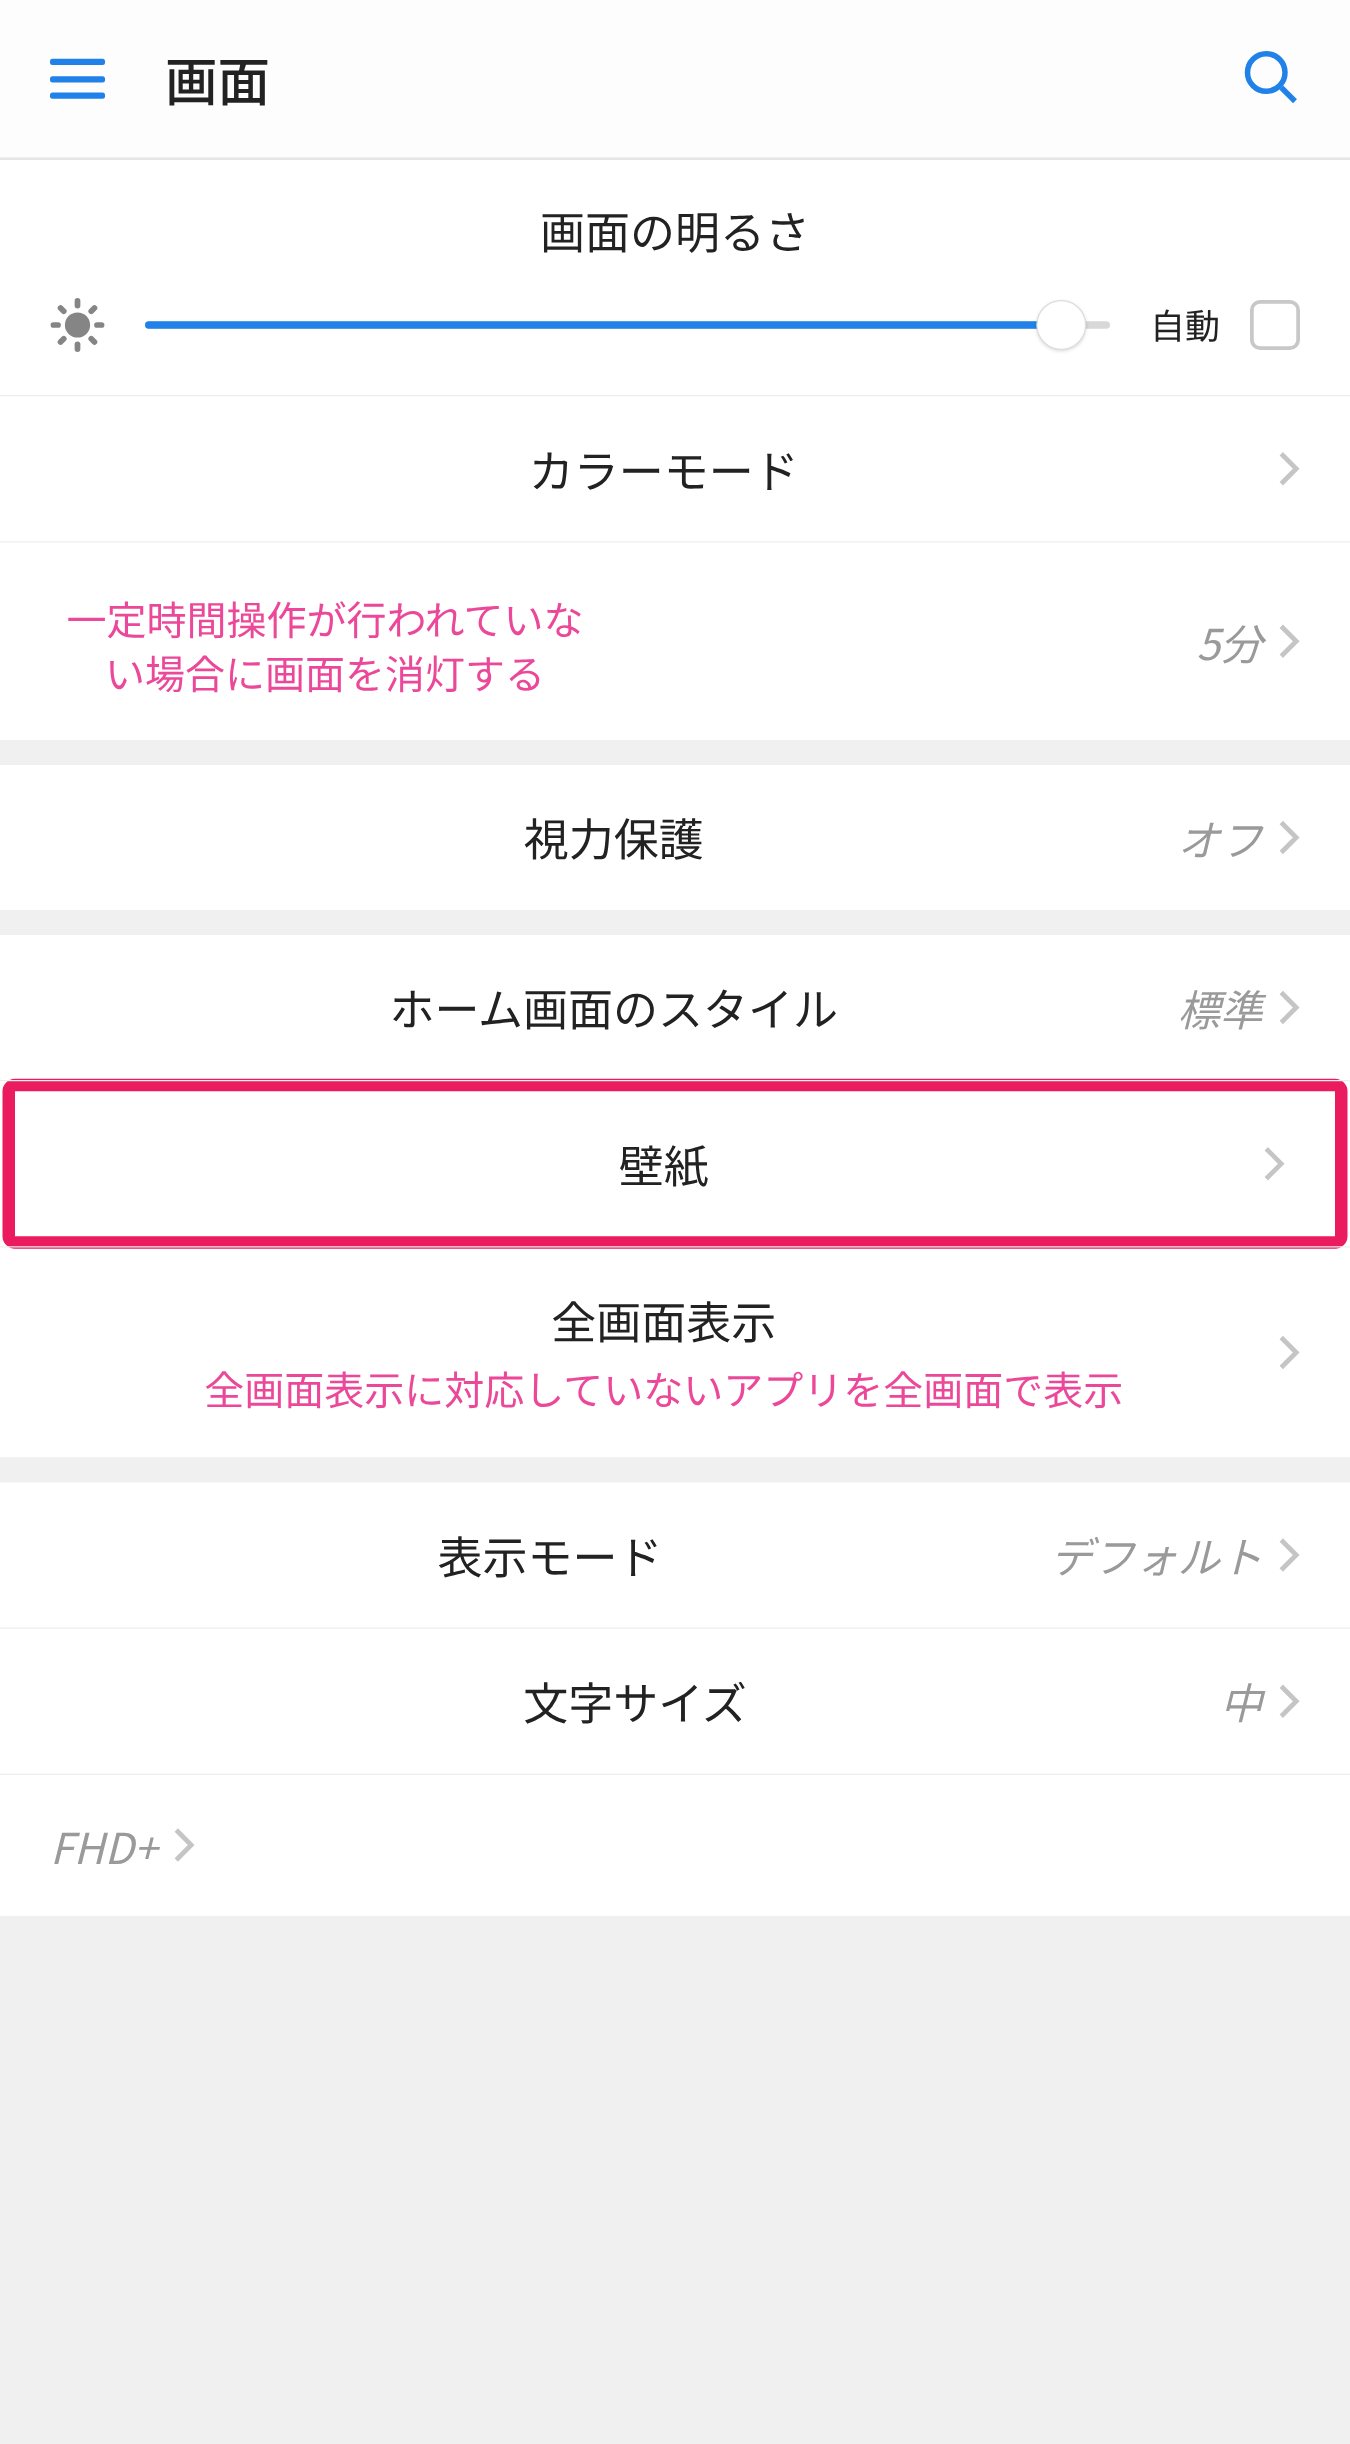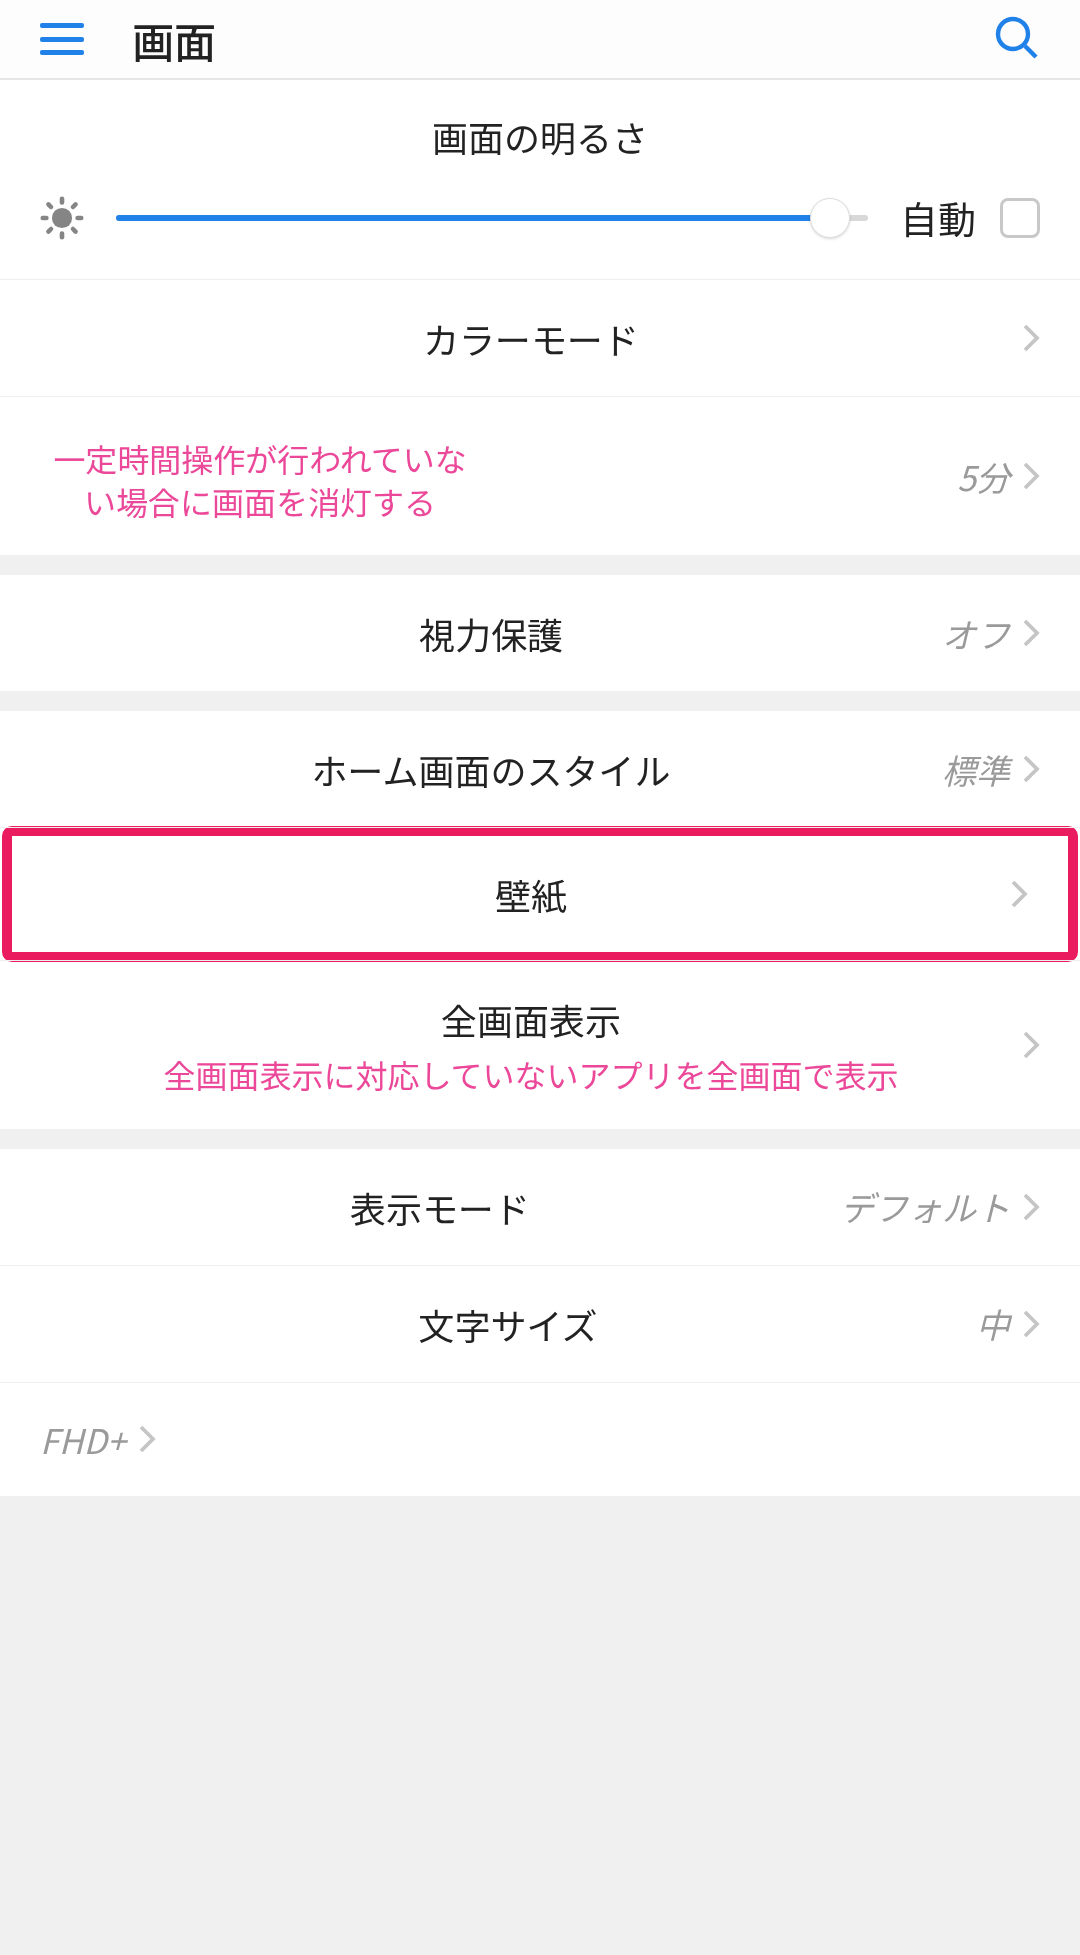--- a/index.html
+++ b/index.html
@@ -5,21 +5,21 @@
     * { margin: 0; padding: 0; box-sizing: border-box; }
     body {
       font-family: -apple-system, "Hiragino Sans", "Hiragino Kaku Gothic ProN", "Noto Sans JP", sans-serif;
       background: #f0f0f0;
       width: 1080px;
       height: 1955px;
       overflow: hidden;
     }
     .header {
       background: #fdfdfd;
-      height: 80px;
+      height: 128px;
       display: flex;
       align-items: center;
       padding: 0 40px;
       border-bottom: 2px solid #e5e5e5;
     }
     .hamburger {
       width: 44px;
       height: 32px;
       display: flex;
       flex-direction: column;
@@ -120,21 +120,21 @@
       top: 50%;
       transform: translate(-50%, -50%);
       width: 40px;
       height: 40px;
       background: #fff;
       border: 1px solid #ddd;
       border-radius: 50%;
       box-shadow: 0 1px 3px rgba(0,0,0,.15);
     }
     .auto-label {
-      font-size: 38px;
+      font-size: 28px;
       color: #222;
       margin-left: 32px;
       margin-right: 24px;
     }
     .checkbox {
       width: 40px;
       height: 40px;
       border: 3px solid #c8c8c8;
       border-radius: 8px;
     }

